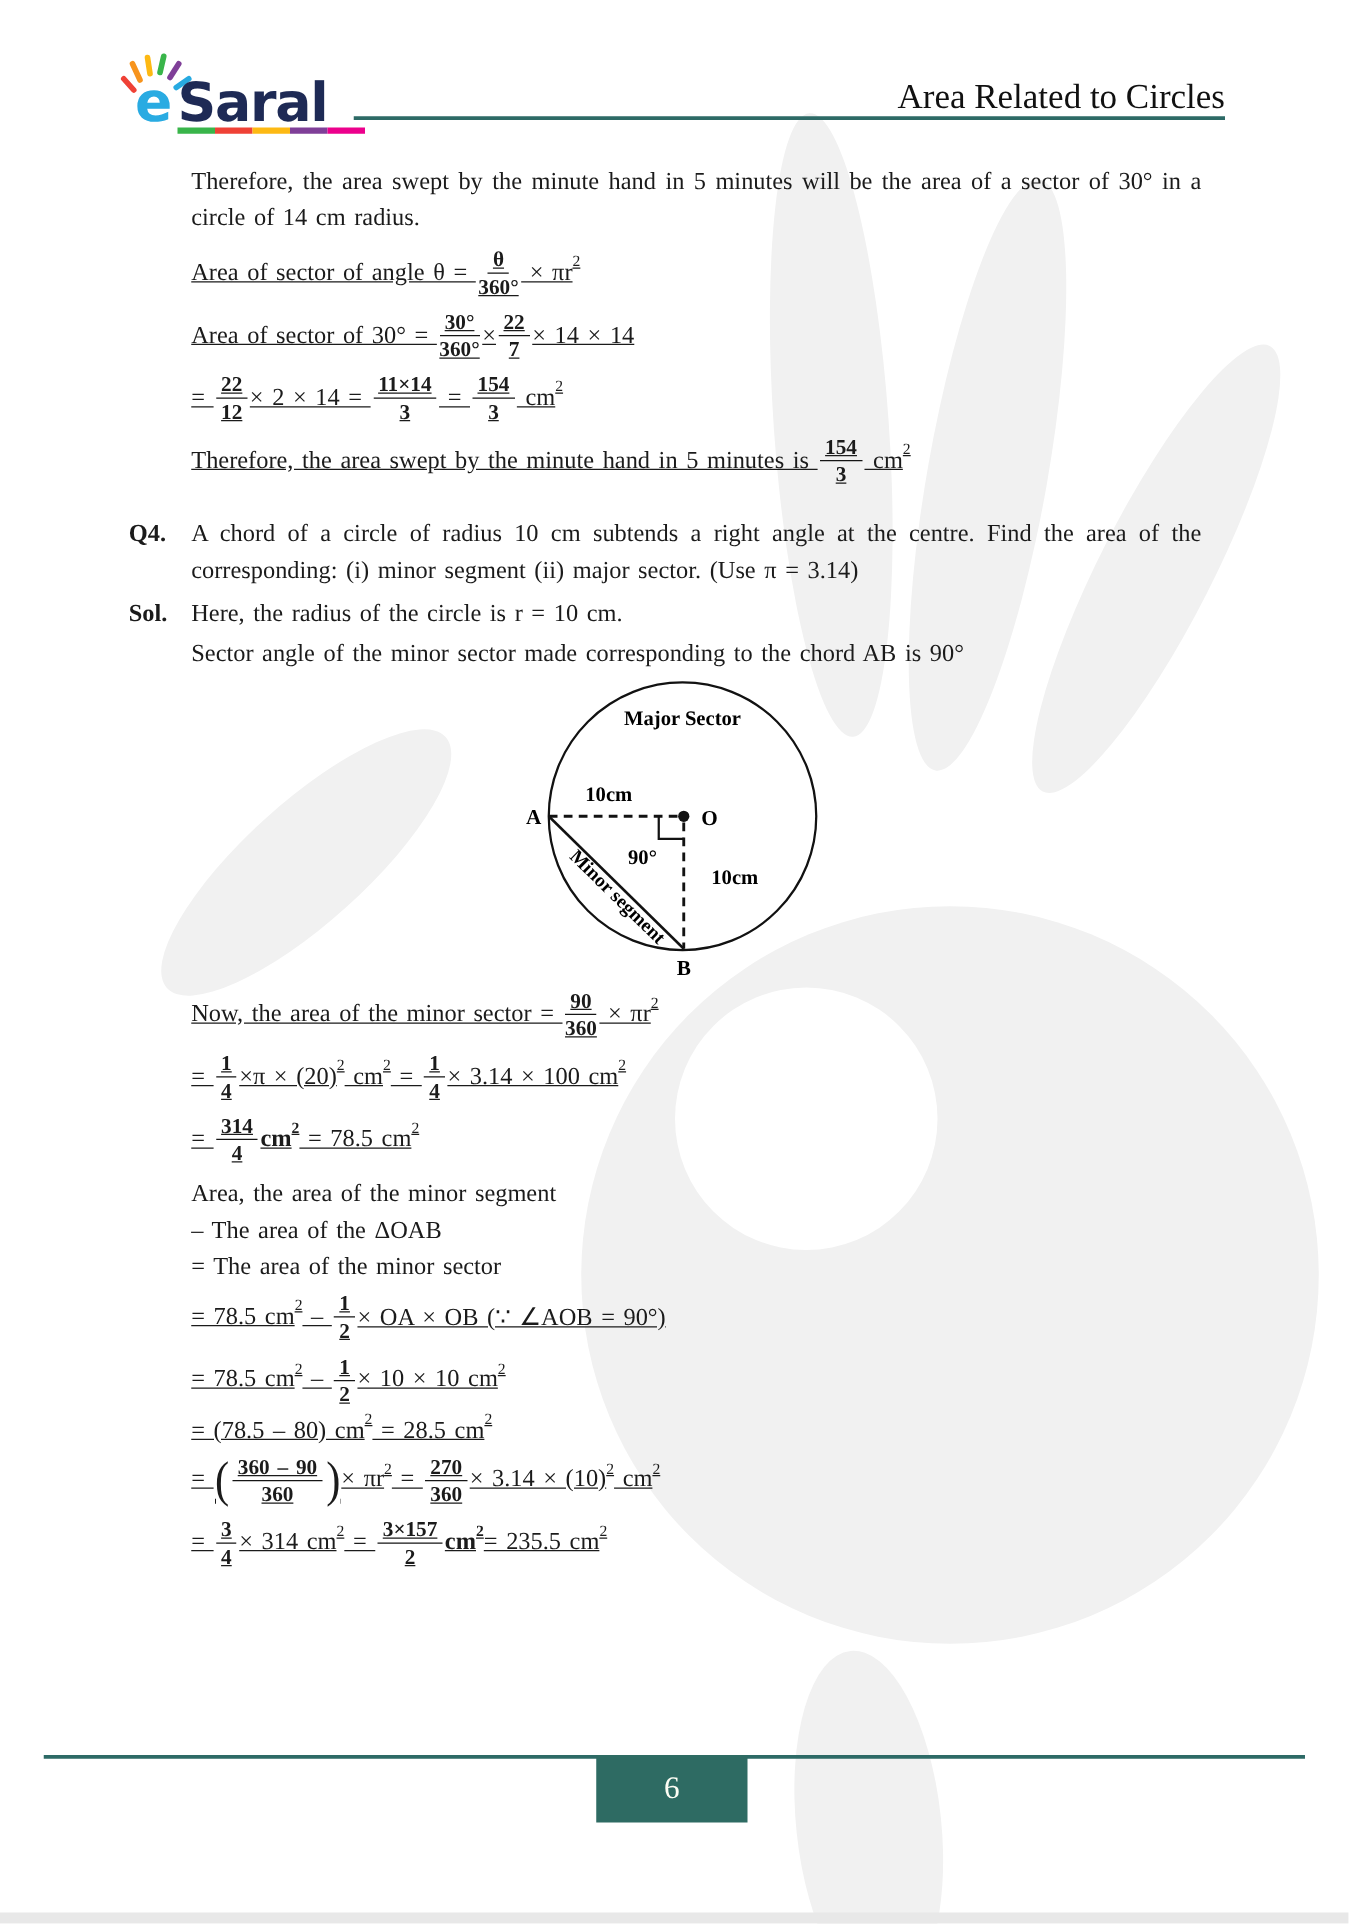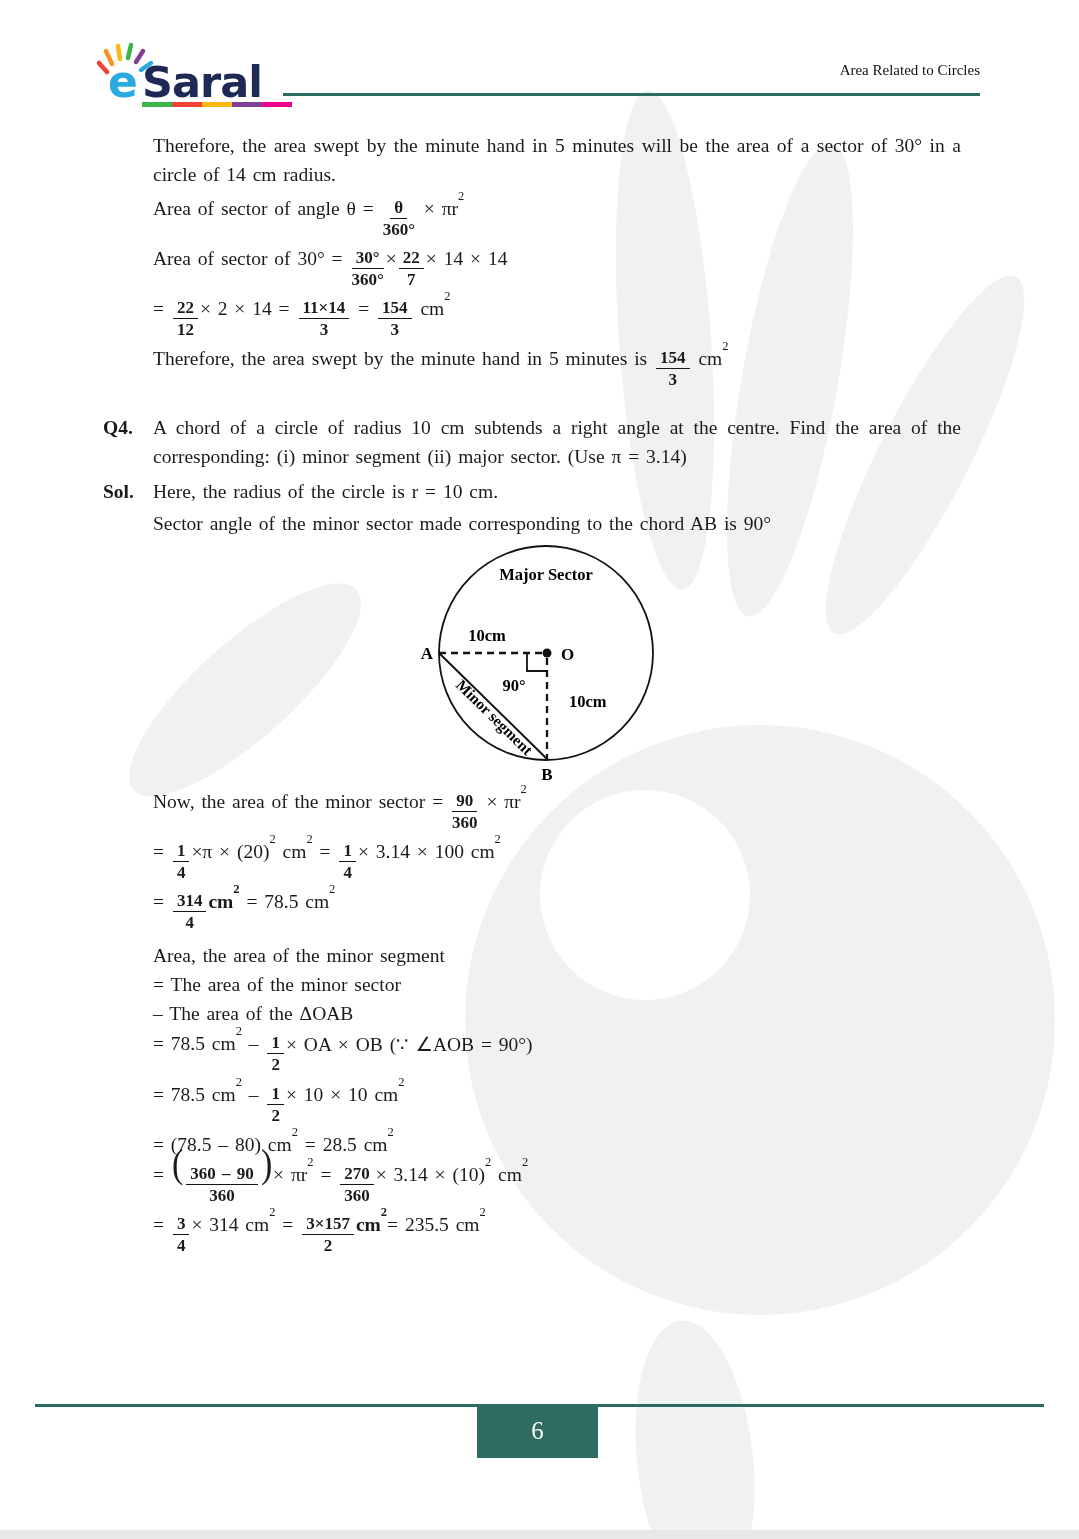--- a/index.html
+++ b/index.html
@@ -5,28 +5,28 @@
   html,body{margin:0;padding:0;background:#fff;}
   .page{position:relative;width:1079px;height:1539px;background:#fff;overflow:hidden;
         font-family:"Liberation Serif",serif;color:#1b1b1b;}
   
   .watermark{position:absolute;inset:0;z-index:0;pointer-events:none;}
   
   .header{position:absolute;top:0;left:0;right:0;height:110px;z-index:2;}
   .logo{position:absolute;left:95px;top:42px;}
   .logo-e{font-family:"DejaVu Sans",sans-serif;font-weight:bold;font-size:44px;}
   .logo-name{font-family:"DejaVu Sans",sans-serif;font-weight:bold;font-size:43px;letter-spacing:-1px;}
-  .page-title{position:absolute;right:99px;top:62px;font-size:15px;color:#111;}
+  .page-title{position:absolute;right:99px;top:62px;font-size:28px;color:#111;}
   .header-rule{position:absolute;left:283px;right:99px;top:93px;height:3px;background:var(--teal);}
   
   .content{position:absolute;top:130px;left:153px;right:118px;z-index:1;}
   .para{font-size:19.5px;line-height:29px;text-align:justify;margin:1px 0;word-spacing:2px;}
   .labeled{position:relative;}
   .qlabel{position:absolute;left:-50px;top:0;font-weight:700;}
-  .eq{display:flex;margin:5px 0 9px;font-size:19.5px;word-spacing:2px;flex-wrap:nowrap;}
+  .eq{display:flex;align-items:center;margin:5px 0 9px;font-size:19.5px;word-spacing:2px;flex-wrap:nowrap;text-decoration:underline;}
   .eq .t{white-space:pre;}
   .bold{font-weight:700;white-space:pre;}
   .frac{display:inline-flex;flex-direction:column;align-items:center;font-weight:700;
         font-size:17px;line-height:1.12;margin:0 2px;}
   .frac .num{padding:0 4px 1px;border-bottom:1.7px solid #151515;}
   .frac .den{padding-top:1px;}
   .sup{font-size:12.5px;}
   .eq .sup{transform:translateY(-9px);}
   .bigp{font-size:40px;line-height:0;display:inline-block;transform:scaleX(.85);font-weight:400;}
   
@@ -198,22 +198,22 @@
           <span class="frac">
             <span class="num">314</span>
             <span class="den">4</span>
           </span>
           <span class="bold">cm</span>
           <span class="sup bold">2</span>
           <span class="t"> = 78.5 cm</span>
           <span class="sup">2</span>
         </div>
         <div class="block para"><span class="t">Area, the area of the minor segment</span></div>
+        <div class="block para"><span class="t">– The area of the ΔOAB</span></div>
         <div class="block para"><span class="t">= The area of the minor sector</span></div>
-        <div class="block para"><span class="t">– The area of the ΔOAB</span></div>
         <div class="block eq">
           <span class="t">= 78.5 cm</span>
           <span class="sup">2</span>
           <span class="t"> – </span>
           <span class="frac">
             <span class="num">1</span>
             <span class="den">2</span>
           </span>
           <span class="t">× OA × OB (∵ ∠AOB = 90°)</span>
         </div>

